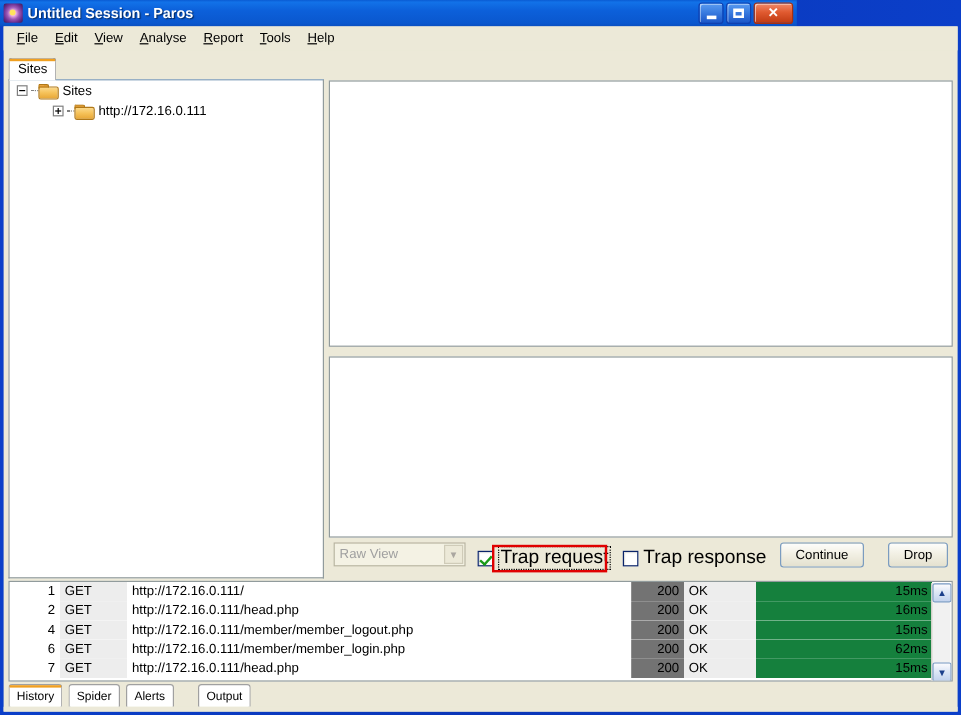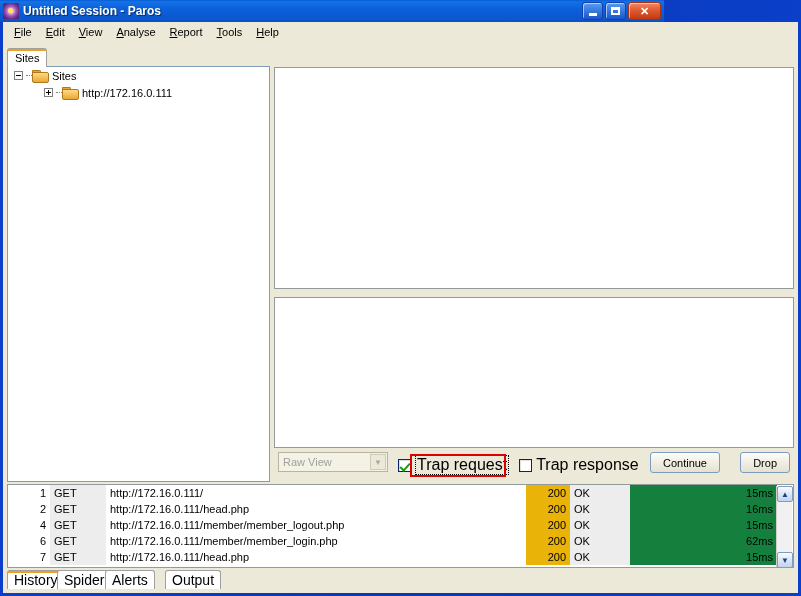--- a/index.html
+++ b/index.html
@@ -218,21 +218,21 @@
     overflow: hidden;
   }
   table.hist { border-collapse: collapse; width: 769px; table-layout: fixed; }
   table.hist td {
     font-size: 11px; color: #000; height: 16px; padding: 0 4px;
     white-space: nowrap; overflow: hidden;
   }
   td.c-id { width: 42px; text-align: right; }
   td.c-method { width: 56px; background: #EDEDED; }
   td.c-url { width: 420px; }
-  td.c-code { width: 44px; text-align: right; background: #eab308; }
+  td.c-code { width: 44px; text-align: right; background: #737373; }
   td.c-reason { width: 60px; background: #EDEDED; }
   td.c-time { width: 147px; text-align: right; background: #15803d; }
 
   #hscroll {
     position: absolute; right: 1px; top: 1px; width: 16px; height: 82px;
     background: #F1F1F1; border-left: 1px solid #D4D0C8;
   }
   .sbtn {
     width: 16px; height: 16px;
     background: linear-gradient(to bottom, #FBFBFD 0%, #DCE6F6 50%, #C3D3EE 100%);
@@ -244,21 +244,21 @@
 
   
   #bottom-tabs {
     position: absolute; left: 4px; top: 548px; height: 20px;
   }
   .btab {
     position: absolute; top: 0; height: 19px;
     background: #FFFFFF; border: 1px solid #A0A0A0; border-bottom: none;
     border-radius: 3px 3px 0 0;
     display: flex; align-items: center; justify-content: center;
-    padding: 0 6px; font-size: 14px; white-space: nowrap;
+    padding: 0 6px; font-size: 10px; white-space: nowrap;
   }
   .btab.active:after {
     content:""; position:absolute; left:0; right:0; top:0; height:2px; background:#F0A020;
   }
   #statusbar {
     position: absolute; left: 0; top: 567px; width: 795px; height: 4px;
     background: #ECE9D8;
   }
 </style>
 </head>

